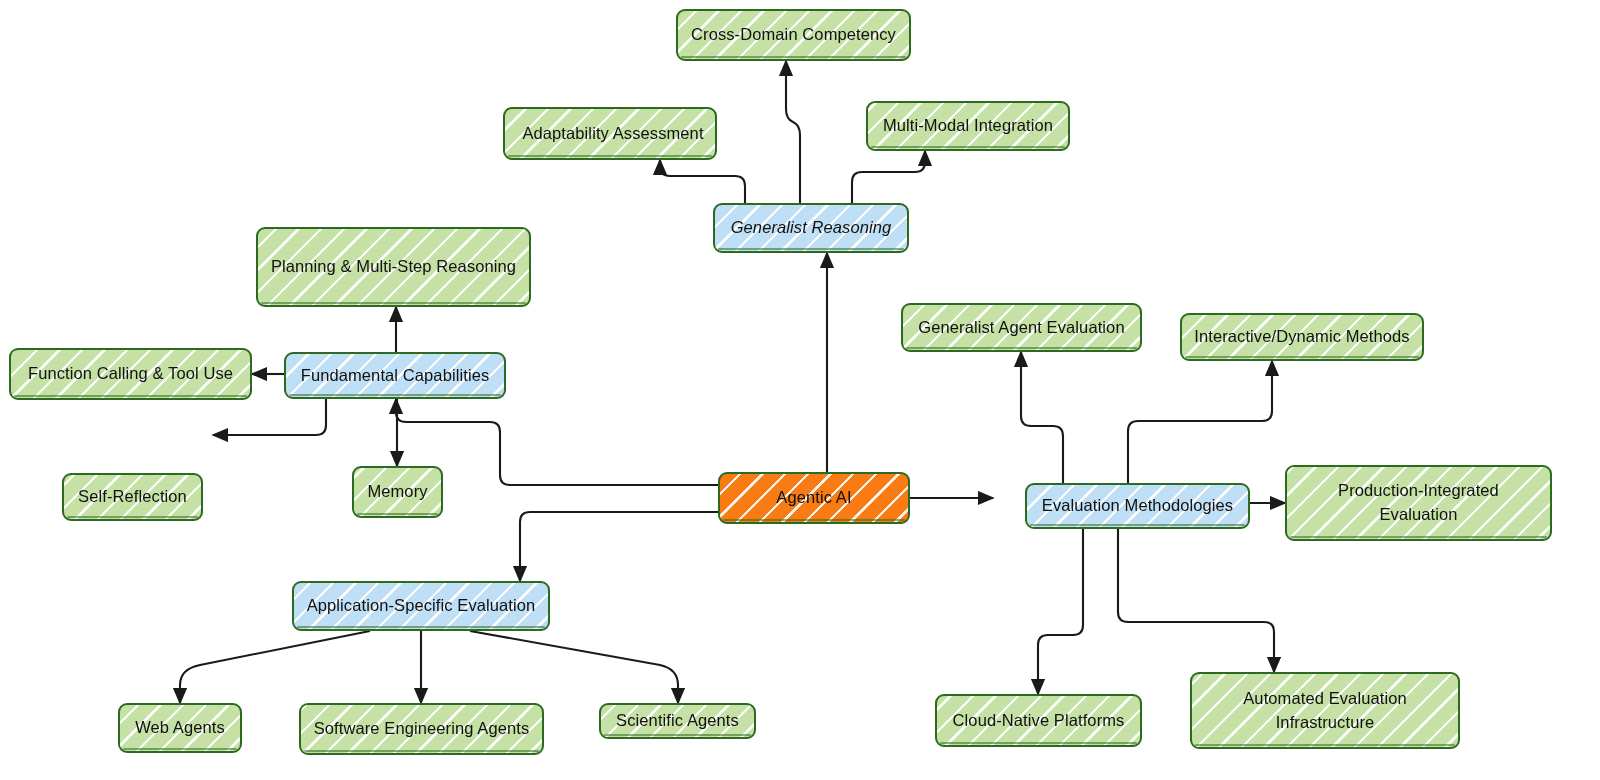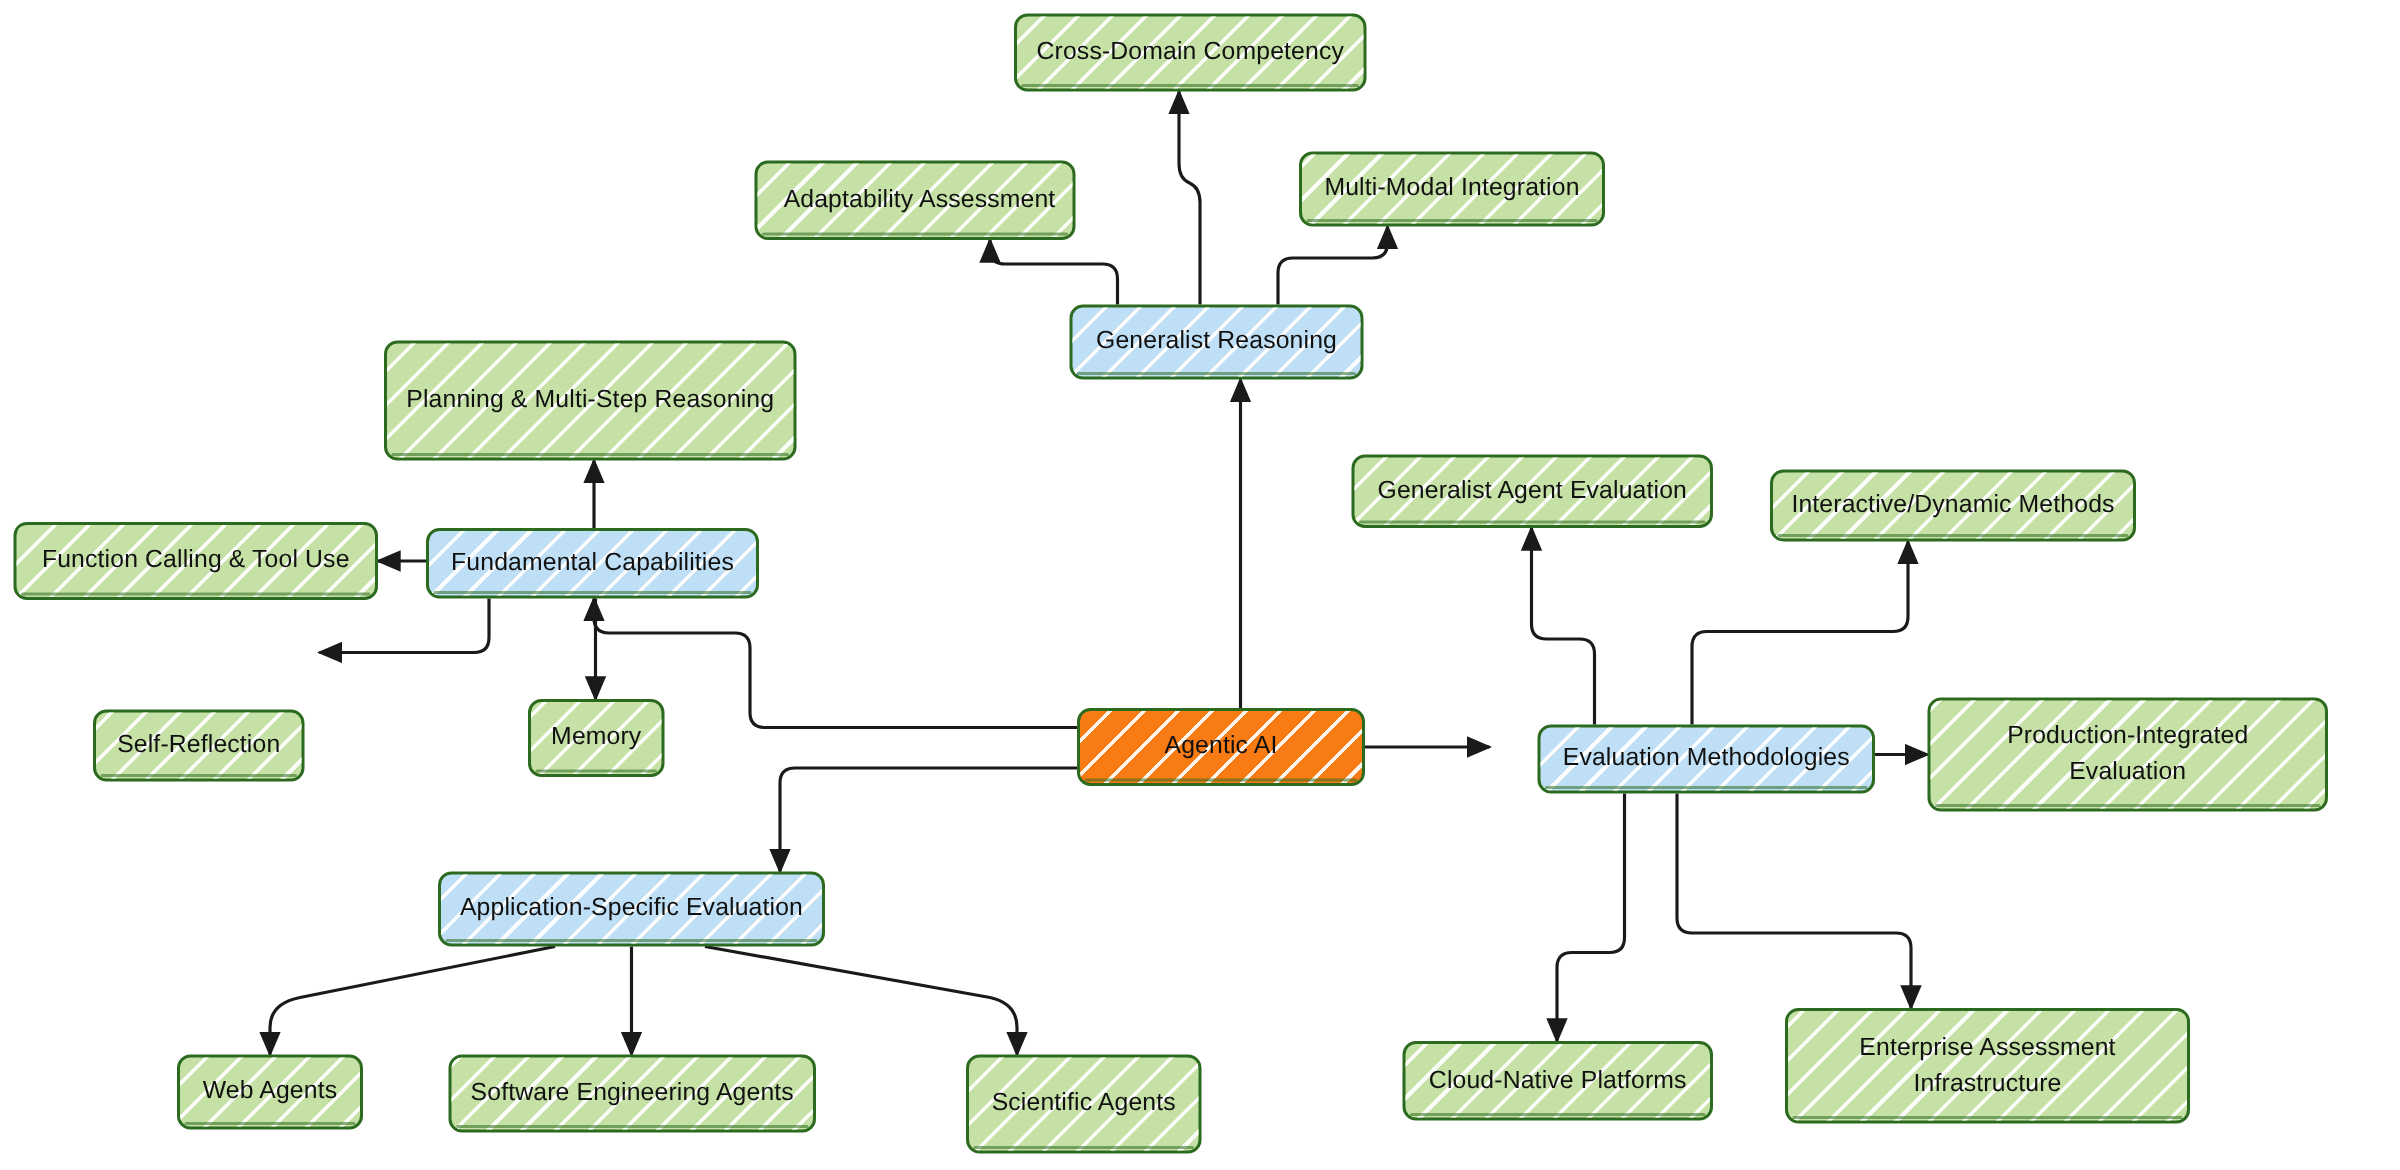--- a/index.html
+++ b/index.html
@@ -111,21 +111,21 @@
   <div id="nodes-layer">
       <div class="node green" style="left: 676px; top: 9px; width: 235px; height: 52px;">
         <span class="label">Cross-Domain Competency</span>
       </div>
       <div class="node green" style="left: 503px; top: 107px; width: 214px; height: 53px; padding-left: 16px;">
         <span class="label">Adaptability Assessment</span>
       </div>
       <div class="node green" style="left: 866px; top: 101px; width: 204px; height: 50px;">
         <span class="label">Multi-Modal Integration</span>
       </div>
-      <div class="node blue" style="left: 713px; top: 203px; width: 196px; height: 50px;">
+      <div class="node blue" style="left: 713px; top: 203px; width: 196px; height: 50px; font-style: italic;">
         <span class="label">Generalist Reasoning</span>
       </div>
       <div class="node green" style="left: 256px; top: 227px; width: 275px; height: 80px;">
         <span class="label">Planning &amp; Multi-Step Reasoning</span>
       </div>
       <div class="node green" style="left: 9px; top: 348px; width: 243px; height: 52px;">
         <span class="label">Function Calling &amp; Tool Use</span>
       </div>
       <div class="node blue" style="left: 284px; top: 352px; width: 222px; height: 47px;">
         <span class="label">Fundamental Capabilities</span>
@@ -151,25 +151,25 @@
       <div class="node green" style="left: 1285px; top: 465px; width: 267px; height: 76px;">
         <span class="label">Production-Integrated Evaluation</span>
       </div>
       <div class="node blue" style="left: 292px; top: 581px; width: 258px; height: 50px;">
         <span class="label">Application-Specific Evaluation</span>
       </div>
       <div class="node green" style="left: 935px; top: 694px; width: 207px; height: 53px;">
         <span class="label">Cloud-Native Platforms</span>
       </div>
       <div class="node green" style="left: 1190px; top: 672px; width: 270px; height: 77px;">
-        <span class="label">Enterprise Assessment Infrastructure</span>
+        <span class="label">Automated Evaluation Infrastructure</span>
       </div>
       <div class="node green" style="left: 118px; top: 703px; width: 124px; height: 50px;">
         <span class="label">Web Agents</span>
       </div>
       <div class="node green" style="left: 299px; top: 703px; width: 245px; height: 52px;">
         <span class="label">Software Engineering Agents</span>
       </div>
-      <div class="node green" style="left: 599px; top: 703px; width: 157px; height: 66px; margin-left: 45px;">
+      <div class="node green" style="left: 599px; top: 703px; width: 157px; height: 36px;">
         <span class="label">Scientific Agents</span>
       </div>
     </div>
 </div>
 
 </body></html>

